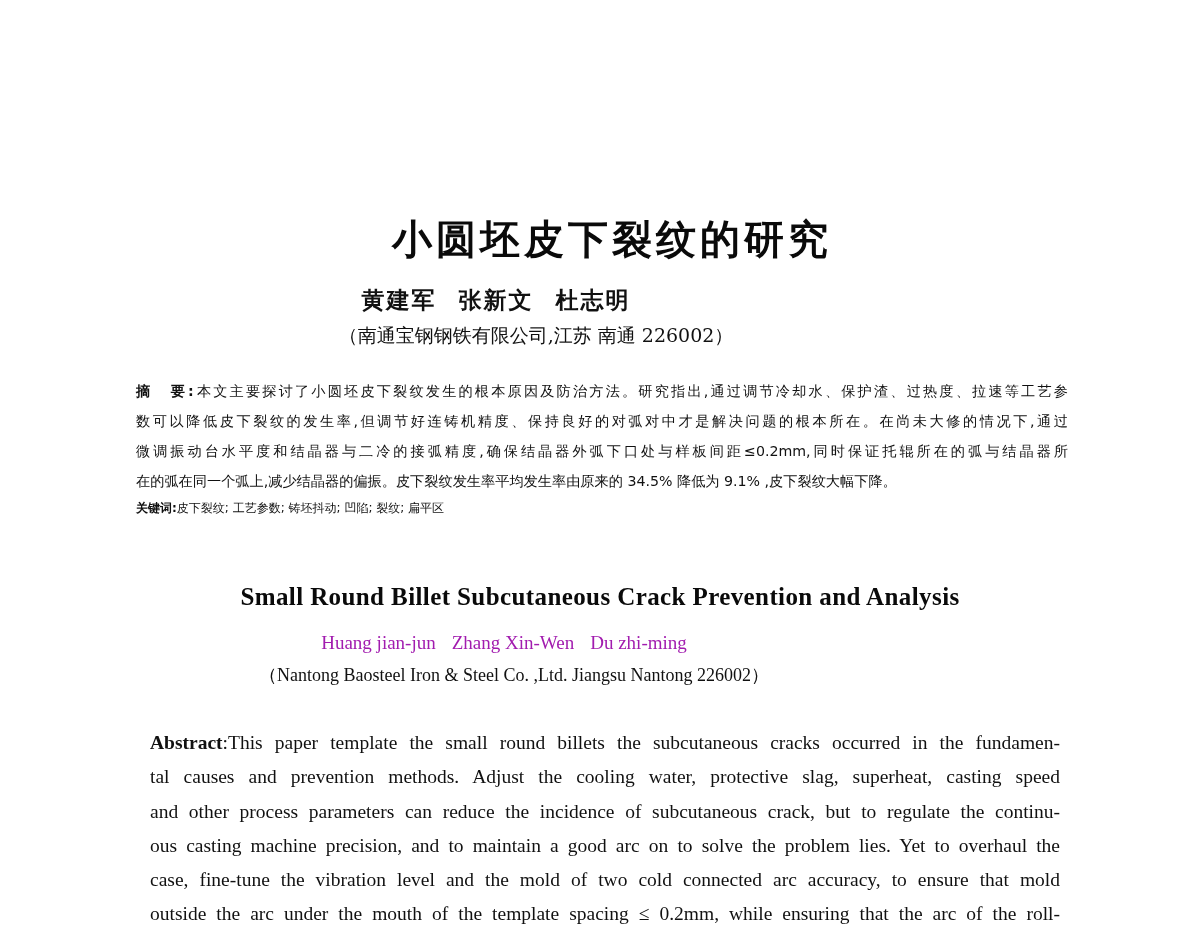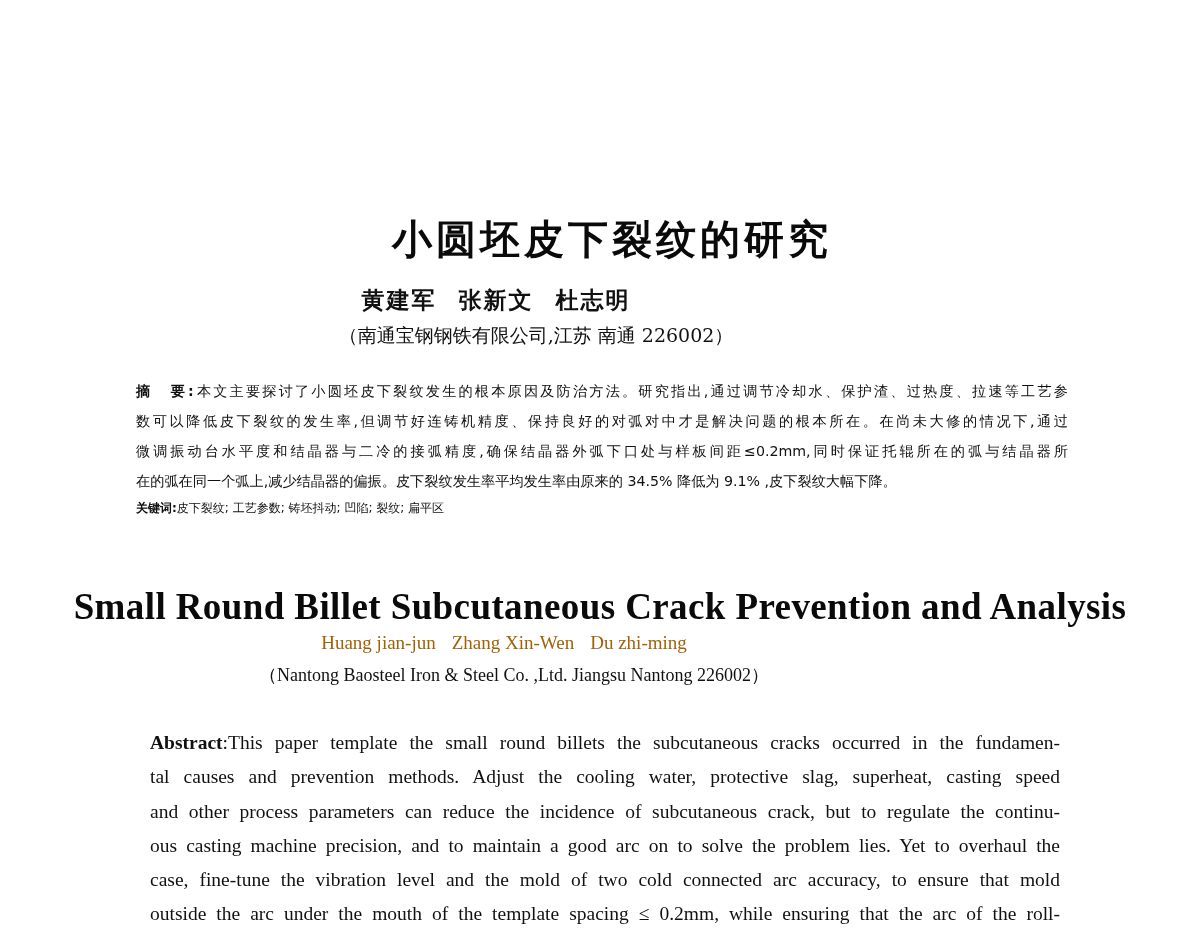--- a/index.html
+++ b/index.html
@@ -108,36 +108,36 @@
 
   
   .en-title {
     position: absolute;
     top: 557px;
     left: 0;
     width: 1200px;
     text-align: center;
     font-family: "Liberation Serif", "DejaVu Serif", serif;
     font-weight: 700;
-    font-size: 37px;
+    font-size: 25px;
     line-height: 38px;
     letter-spacing: 0.4px;
     color: #0a0a0a;
   }
 
   .en-authors {
     position: absolute;
     top: 630px;
     left: 0;
     width: 1008px;
     text-align: center;
     font-family: "Liberation Serif", "DejaVu Serif", serif;
     font-size: 19px;
     line-height: 26px;
-    color: #a16207;
+    color: #a21caf;
   }
   .en-authors .gap { display: inline-block; width: 16px; }
 
   .en-affil {
     position: absolute;
     top: 662px;
     left: 0;
     width: 1028px;
     text-align: center;
     font-family: "Liberation Serif", "DejaVu Serif", serif;

